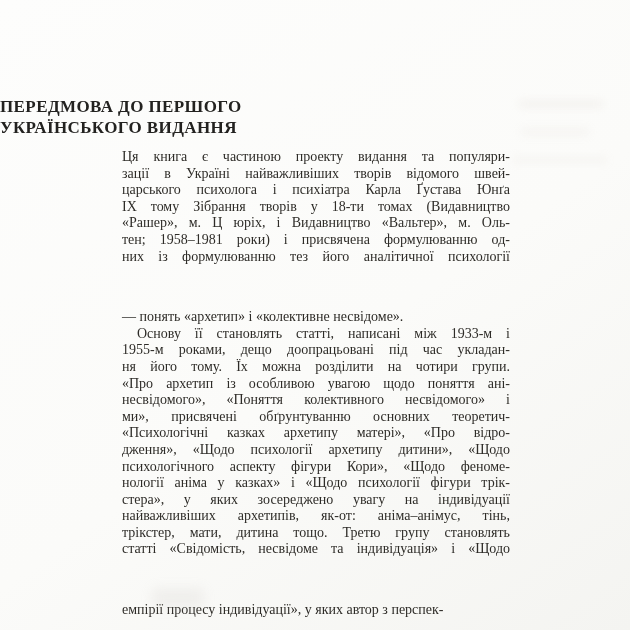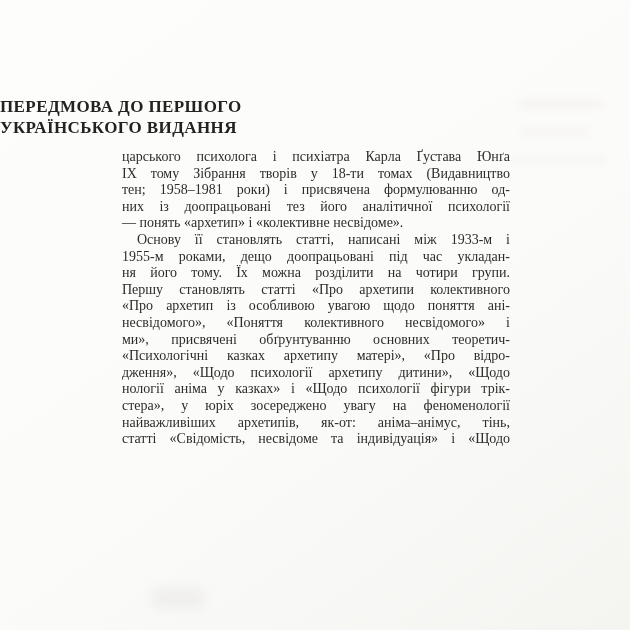--- a/index.html
+++ b/index.html
@@ -40,20 +40,21 @@
     text-align: justify;
     text-align-last: justify;
     hyphens: none;
     white-space: normal;
   }
   .line.indent {
     text-indent: 15px;
   }
   .line.no-just {
     text-align-last: left;
+    margin-top: 44px;
   }
   
   .smudge {
     position: absolute;
     background: #cfc6bf;
     border-radius: 4px;
     filter: blur(4px);
     pointer-events: none;
   }
   .smudge.s1 { right: 26px;  top: 100px; width: 86px; height: 8px;  opacity: 0.16; }
@@ -65,38 +66,43 @@
 <body>
 
 <div class="page">
 
   <div class="heading">
     <div>ПЕРЕДМОВА ДО ПЕРШОГО</div>
     <div>УКРАЇНСЬКОГО ВИДАННЯ</div>
   </div>
 
   <div class="body-text">
+      <div class="line">Ця книга є частиною проекту видання та популяри-</div>
+      <div class="line">зації в Україні найважливіших творів відомого швей-</div>
       <div class="line">царського психолога і психіатра Карла Ґустава Юнґа</div>
       <div class="line">IX тому Зібрання творів у 18-ти томах (Видавництво</div>
+      <div class="line">«Рашер», м. Ц юріх, і Видавництво «Вальтер», м. Оль-</div>
       <div class="line">тен; 1958–1981 роки) і присвячена формулюванню од-</div>
-      <div class="line">них із доопрацьовані тез його аналітичної психології</div>
+      <div class="line">них із формулюванню тез його аналітичної психології</div>
       <div class="line no-just">— понять «архетип» і «колективне несвідоме».</div>
       <div class="line indent">Основу її становлять статті, написані між 1933-м і</div>
       <div class="line">1955-м роками, дещо доопрацьовані під час укладан-</div>
       <div class="line">ня його тому. Їх можна розділити на чотири групи.</div>
-      <div class="line">Першу становлять статті «Про архетипи колективного</div>
       <div class="line">«Про архетип із особливою увагою щодо поняття ані-</div>
       <div class="line">несвідомого», «Поняття колективного несвідомого» і</div>
       <div class="line">ми», присвячені обґрунтуванню основних теоретич-</div>
       <div class="line">«Психологічні казках архетипу матері», «Про відро-</div>
       <div class="line">дження», «Щодо психології архетипу дитини», «Щодо</div>
+      <div class="line">психологічного аспекту фігури Кори», «Щодо феноме-</div>
       <div class="line">нології аніма у казках» і «Щодо психології фігури трік-</div>
-      <div class="line">стера», у юріх зосереджено увагу на феноменології</div>
+      <div class="line">стера», у яких зосереджено увагу на індивідуації</div>
       <div class="line">найважливіших архетипів, як-от: аніма–анімус, тінь,</div>
+      <div class="line">трікстер, мати, дитина тощо. Третю групу становлять</div>
       <div class="line">статті «Свідомість, несвідоме та індивідуація» і «Щодо</div>
+      <div class="line no-just">емпірії процесу індивідуації», у яких автор з перспек-</div>
     </div>
 
   <div class="smudge s1"></div>
   <div class="smudge s2"></div>
   <div class="smudge s3"></div>
   <div class="smudge s4"></div>
 
 </div>
 
 </body></html>

